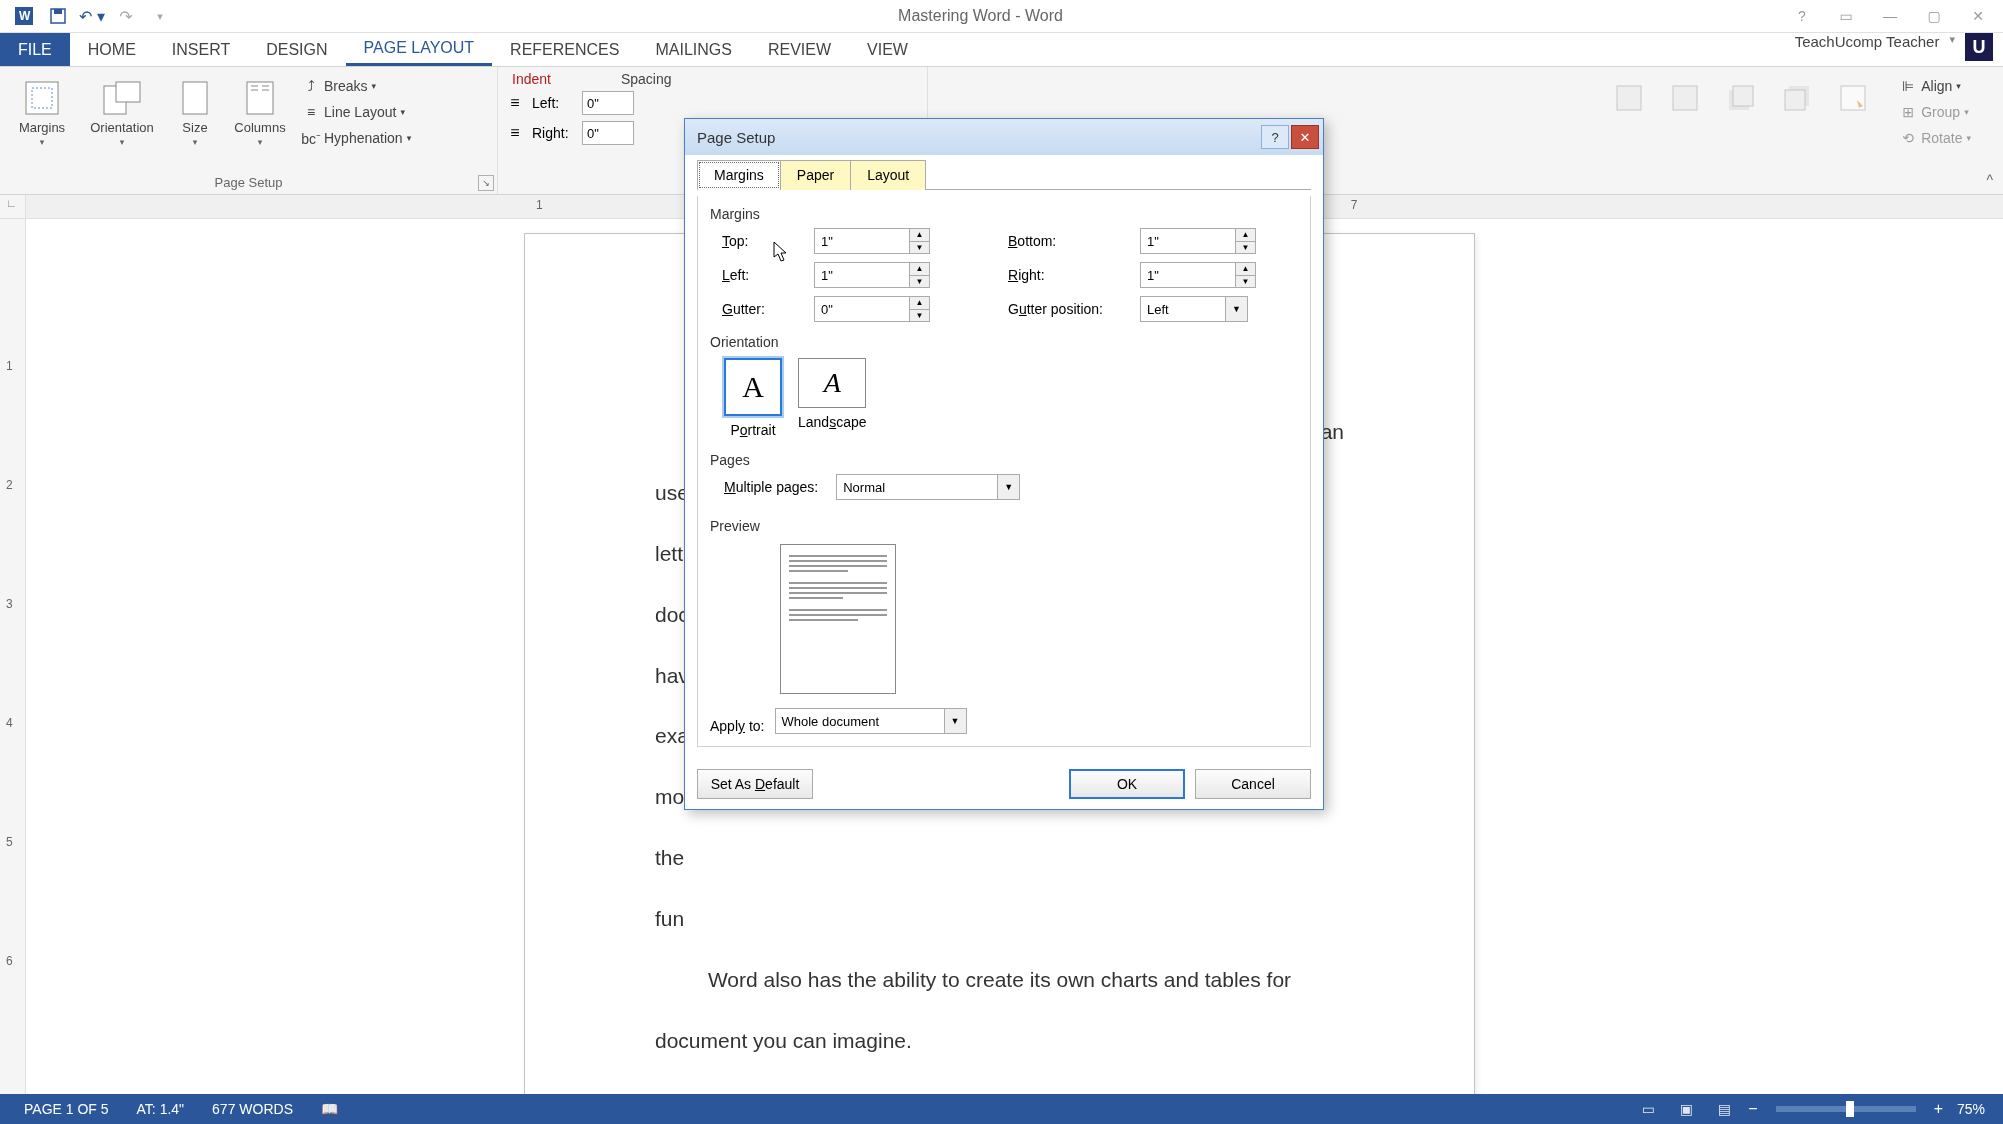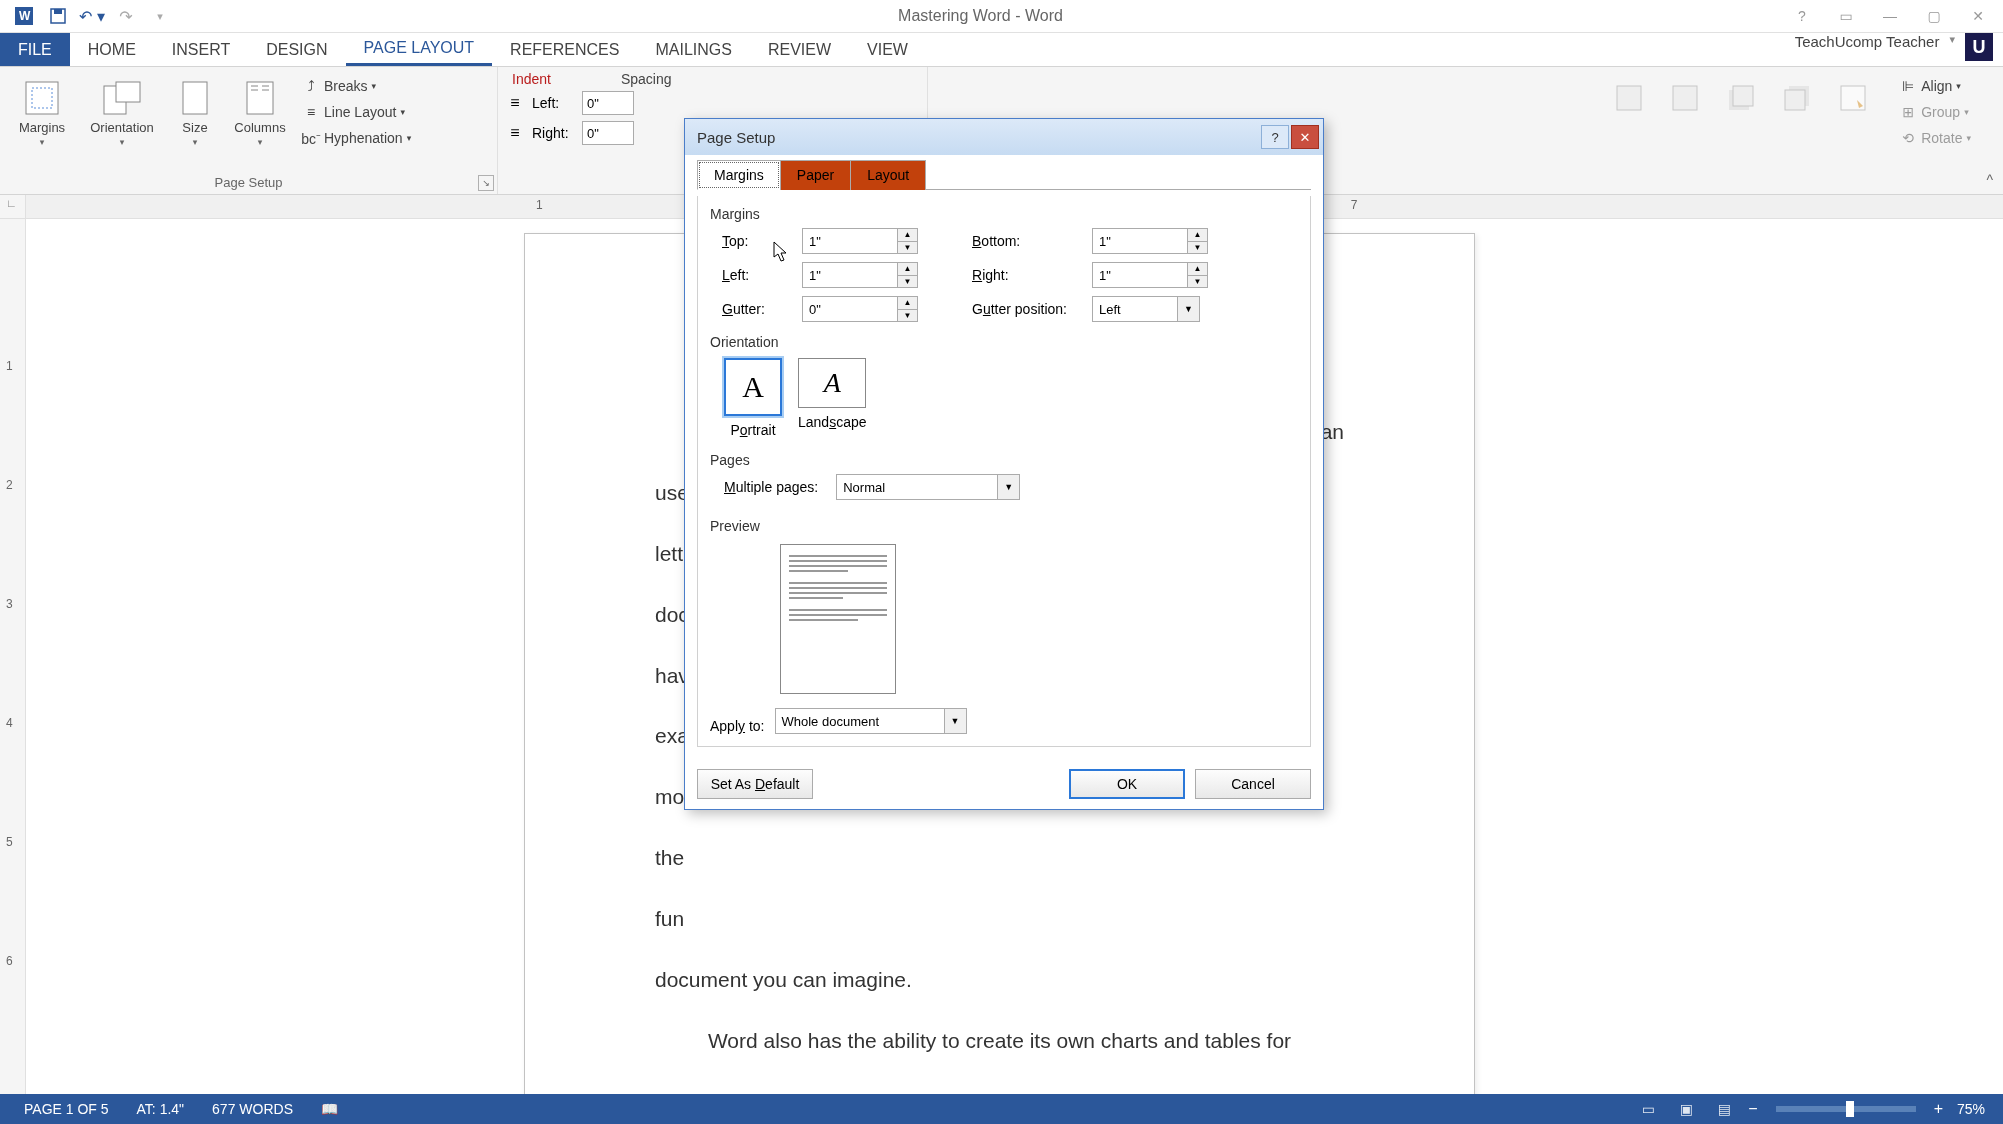--- a/index.html
+++ b/index.html
@@ -56,26 +56,26 @@
 
 
 .dialog { position: absolute; left: 684px; top: 118px; width: 640px; background: #fff; border: 1px solid #4a7dc9; box-shadow: 4px 4px 12px rgba(0,0,0,0.25); }
 .dlg-title { height: 36px; background: linear-gradient(to bottom, #dce9f8, #c6dbf2); display: flex; align-items: center; padding: 0 4px 0 12px; font-size: 15px; color: #333; }
 .dlg-title-text { flex: 1; }
 .dlg-title-btn { width: 28px; height: 24px; display: flex; align-items: center; justify-content: center; border: 1px solid #8db0d8; background: #dce9f8; margin-left: 2px; font-size: 13px; }
 .dlg-title-btn.close { background: #c94f3f; color: #fff; border-color: #a03020; }
 
 .dlg-body { padding: 4px 12px 12px; }
 .dlg-tabs { display: flex; border-bottom: 1px solid #ababab; margin-bottom: 6px; }
-.dlg-tab { padding: 6px 16px; border: 1px solid #ababab; border-bottom: none; background: #c2410c; font-size: 14px; cursor: pointer; margin-right: -1px; position: relative; top: 1px; }
+.dlg-tab { padding: 6px 16px; border: 1px solid #ababab; border-bottom: none; background: #fef9c3; font-size: 14px; cursor: pointer; margin-right: -1px; position: relative; top: 1px; }
 .dlg-tab.active { background: #fff; border-bottom: 1px solid #fff; outline: 1px dotted #666; outline-offset: -3px; }
 
 .dlg-panel { border: 1px solid #d0d0d0; border-top: none; padding: 8px 12px 12px; }
 .section-label { font-size: 14px; color: #333; margin: 2px 0 6px; }
-.margin-grid { display: grid; grid-template-columns: 80px 130px 40px 120px 130px; gap: 8px 0; align-items: center; margin-left: 12px; margin-bottom: 12px; }
+.margin-grid { display: grid; grid-template-columns: 80px 130px 40px 120px 130px; gap: 8px 12px; align-items: center; margin-left: 12px; margin-bottom: 12px; }
 .margin-grid label { font-size: 14px; }
 .spinner { display: flex; height: 26px; }
 .spinner input { width: 96px; border: 1px solid #ababab; padding: 0 6px; font-size: 13px; }
 .spinner-btns { width: 20px; display: flex; flex-direction: column; border: 1px solid #ababab; border-left: none; }
 .spinner-btns span { flex: 1; display: flex; align-items: center; justify-content: center; font-size: 8px; background: #f0f0f0; }
 .spinner-btns span:first-child { border-bottom: 1px solid #ababab; }
 .select-box { height: 26px; border: 1px solid #ababab; display: flex; align-items: center; }
 .select-box span { flex: 1; padding: 0 6px; font-size: 13px; }
 .select-arrow { width: 22px; height: 100%; border-left: 1px solid #ababab; background: #f0f0f0; display: flex; align-items: center; justify-content: center; font-size: 9px; }
 
@@ -340,22 +340,22 @@
     <div class="page">
       <p style="text-align:right">an</p>
       <p>use</p>
       <p>lett</p>
       <p style="white-space:pre">doc                                                                                                  u</p>
       <p>hav</p>
       <p style="white-space:pre">exa                                                                                                     can</p>
       <p style="white-space:pre">mo                                                                                                     of</p>
       <p>the</p>
       <p>fun</p>
+      <p style="text-align:center">Word also has the ability to create its own charts and tables for</p>
       <p>document you can imagine.</p>
-      <p style="text-align:center">Word also has the ability to create its own charts and tables for</p>
     </div>
   </div>
 </div>
 
 <div class="dialog">
   <div class="dlg-title">
     <span class="dlg-title-text">Page Setup</span>
     <div class="dlg-title-btn">?</div>
     <div class="dlg-title-btn close">✕</div>
   </div>

